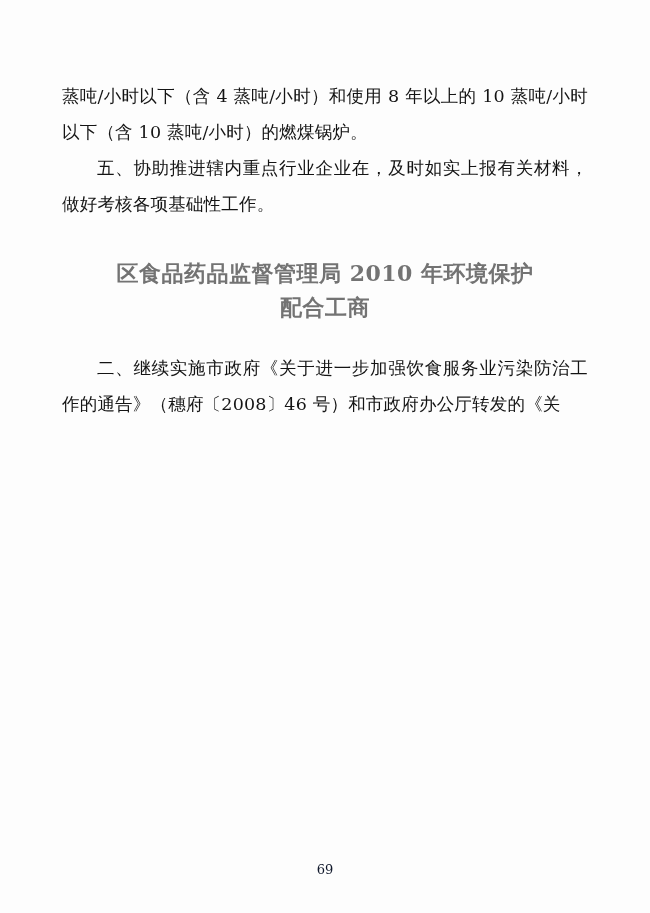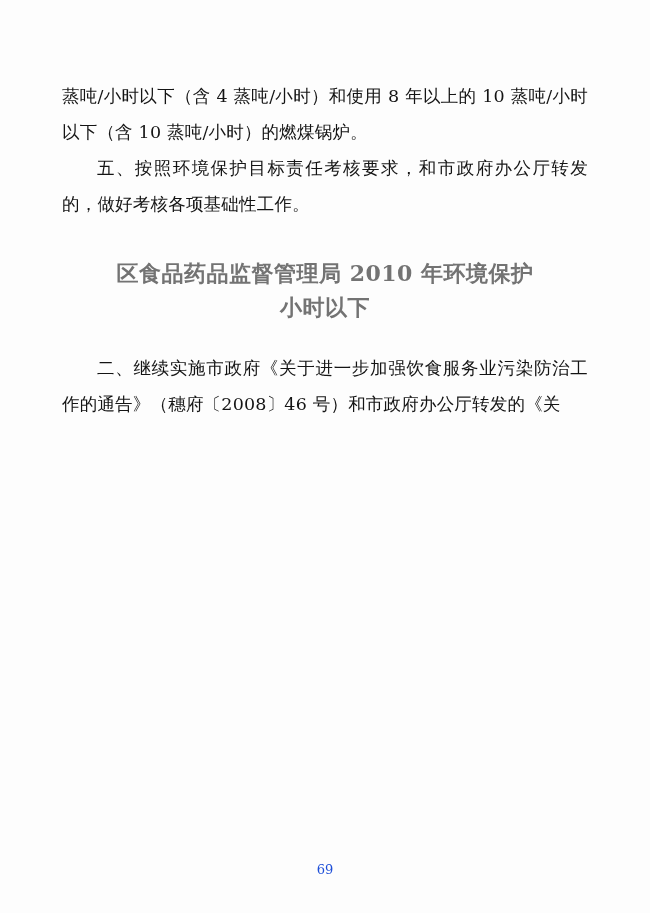--- a/index.html
+++ b/index.html
@@ -50,39 +50,39 @@
   .section-title .line {
     display: block;
   }
   .page-number {
     position: absolute;
     left: 0;
     right: 0;
     bottom: 36px;
     text-align: center;
     font-size: 13px;
-    color: #1d4ed8;
+    color: #0f172a;
     font-family: "DejaVu Serif", "Liberation Serif", serif;
   }
 </style>
 </head>
 <body>
 
 <div class="page">
 
   <div class="body-text">
 
     <p class="para">蒸吨/小时以下（含 4 蒸吨/小时）和使用 8 年以上的 10 蒸吨/小时以下（含 10 蒸吨/小时）的燃煤锅炉。</p>
 
 
-    <p class="para indent">五、按照环境保护目标责任考核要求，和市政府办公厅转发的，做好考核各项基础性工作。</p>
+    <p class="para indent">五、协助推进辖内重点行业企业在，及时如实上报有关材料，做好考核各项基础性工作。</p>
 
     <div class="section-title">
       <span class="line">区食品药品监督管理局 2010 年环境保护</span>
-      <span class="line">小时以下</span>
+      <span class="line">配合工商</span>
     </div>
 
 
 
     <p class="para indent">二、继续实施市政府《关于进一步加强饮食服务业污染防治工作的通告》（穗府〔2008〕46 号）和市政府办公厅转发的《关</p>
 
   </div>
 
   <div class="page-number">69</div>
 

